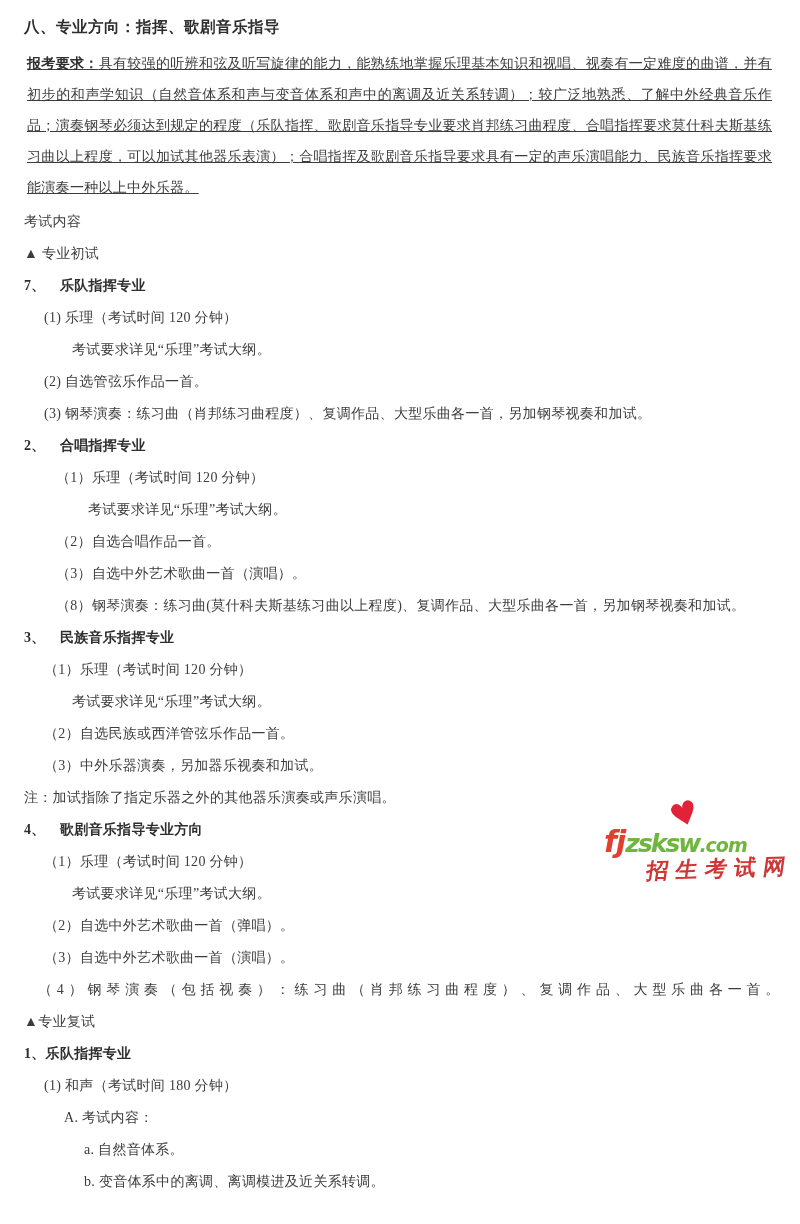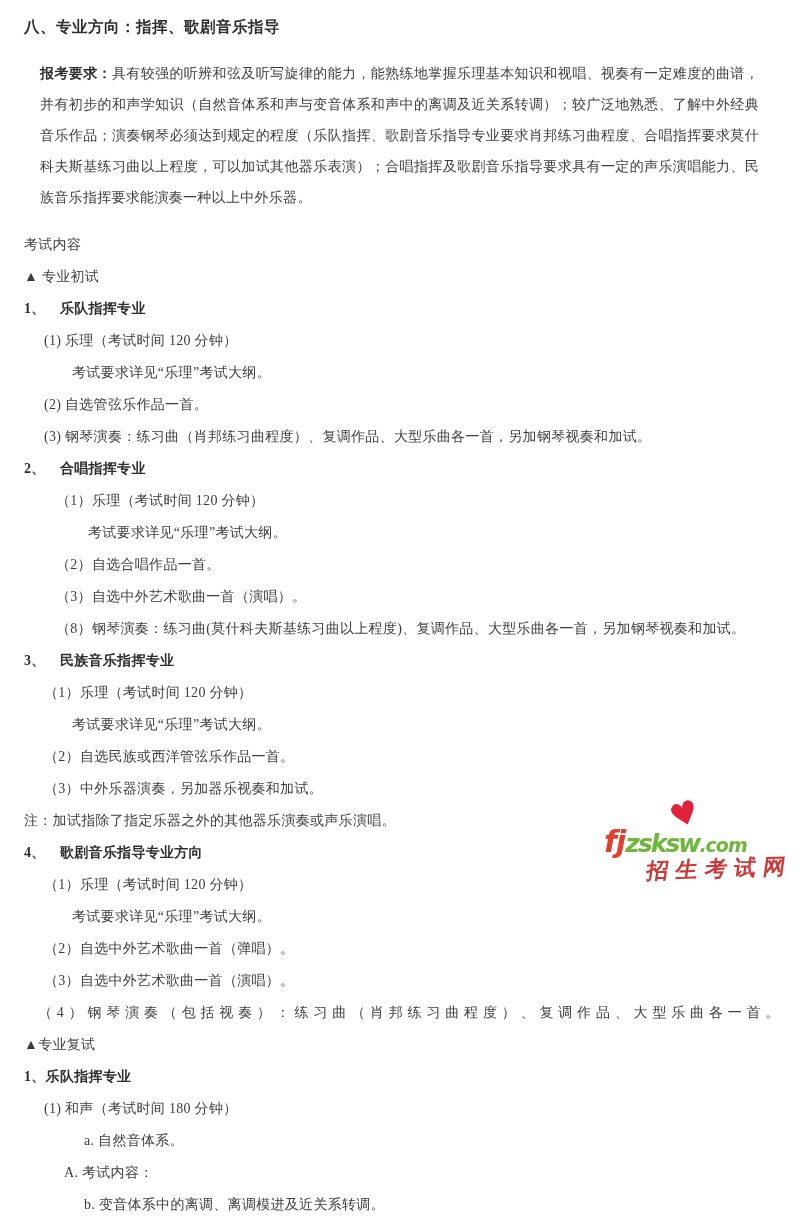--- a/index.html
+++ b/index.html
@@ -18,21 +18,22 @@
     box-sizing: border-box;
   }
   .doc-title {
     font-size: 15.5px; font-weight: bold; color: #2e2e2e;
     line-height: 30px; letter-spacing: 0.5px;
     margin: 0 0 6px 0;
   }
   .intro {
     font-size: 14px; line-height: 31px; letter-spacing: 0.3px;
     text-align: justify; text-justify: inter-ideograph;
-    margin: 16px;
+    margin: 3px;
+    text-decoration: underline;
   }
   .intro b { color: #2e2e2e; }
   .lines { margin: 0; }
   .line {
     font-size: 14px; line-height: 32px; letter-spacing: 0.3px;
     white-space: nowrap;
   }
   .gap  { }
   .bold { font-weight: bold; color: #2e2e2e; }
   .i1   { margin-left: 20px; }   
@@ -77,21 +78,21 @@
 
 <div class="page">
 
   <div class="doc-title">八、专业方向：指挥、歌剧音乐指导</div>
 
   <p class="intro"><b>报考要求：</b><span>具有较强的听辨和弦及听写旋律的能力，能熟练地掌握乐理基本知识和视唱、视奏有一定难度的曲谱，并有初步的和声学知识（自然音体系和声与变音体系和声中的离调及近关系转调）；较广泛地熟悉、了解中外经典音乐作品；演奏钢琴必须达到规定的程度（乐队指挥、歌剧音乐指导专业要求肖邦练习曲程度、合唱指挥要求莫什科夫斯基练习曲以上程度，可以加试其他器乐表演）；合唱指挥及歌剧音乐指导要求具有一定的声乐演唱能力、民族音乐指挥要求能演奏一种以上中外乐器。</span></p>
 
   <div class="lines">
       <div class="line gap">考试内容</div>
       <div class="line">▲ 专业初试</div>
-      <div class="line bold">1、　乐队指挥专业</div>
+      <div class="line bold">7、　乐队指挥专业</div>
       <div class="line i1">(1) 乐理（考试时间 120 分钟）</div>
       <div class="line i2">考试要求详见“乐理”考试大纲。</div>
       <div class="line i1">(2) 自选管弦乐作品一首。</div>
       <div class="line i1">(3) 钢琴演奏：练习曲（肖邦练习曲程度）、复调作品、大型乐曲各一首，另加钢琴视奏和加试。</div>
       <div class="line bold">2、　合唱指挥专业</div>
       <div class="line i1b">（1）乐理（考试时间 120 分钟）</div>
       <div class="line i2b">考试要求详见“乐理”考试大纲。</div>
       <div class="line i1b">（2）自选合唱作品一首。</div>
       <div class="line i1b">（3）自选中外艺术歌曲一首（演唱）。</div>
       <div class="line i1b">（8）钢琴演奏：练习曲(莫什科夫斯基练习曲以上程度)、复调作品、大型乐曲各一首，另加钢琴视奏和加试。</div>
@@ -103,22 +104,22 @@
       <div class="line">注：加试指除了指定乐器之外的其他器乐演奏或声乐演唱。</div>
       <div class="line bold">4、　歌剧音乐指导专业方向</div>
       <div class="line i1">（1）乐理（考试时间 120 分钟）</div>
       <div class="line i2">考试要求详见“乐理”考试大纲。</div>
       <div class="line i1">（2）自选中外艺术歌曲一首（弹唱）。</div>
       <div class="line i1">（3）自选中外艺术歌曲一首（演唱）。</div>
       <div class="line sp">（4）钢琴演奏（包括视奏）：练习曲（肖邦练习曲程度）、复调作品、大型乐曲各一首。</div>
       <div class="line">▲专业复试</div>
       <div class="line bold">1、乐队指挥专业</div>
       <div class="line i1">(1) 和声（考试时间 180 分钟）</div>
+      <div class="line iA">A. 考试内容：</div>
       <div class="line ia">a. 自然音体系。</div>
-      <div class="line iA">A. 考试内容：</div>
       <div class="line ia">b. 变音体系中的离调、离调模进及近关系转调。</div>
     </div>
 
   <div class="watermark">
     <span class="wm-heart" style="color: rgb(224, 35, 56);">♥</span>
     <div class="wm-logo"><span class="wm-fj" style="color: rgb(226, 64, 46);">fj</span><span class="wm-zsksw" style="color: rgb(111, 182, 60);">zsksw</span><span class="wm-com" style="color: rgb(111, 182, 60); text-align: center;">.com</span></div>
     <div class="wm-sub" style="color: rgb(207, 54, 54);">招生考试网</div>
   </div>
 
 </div>

